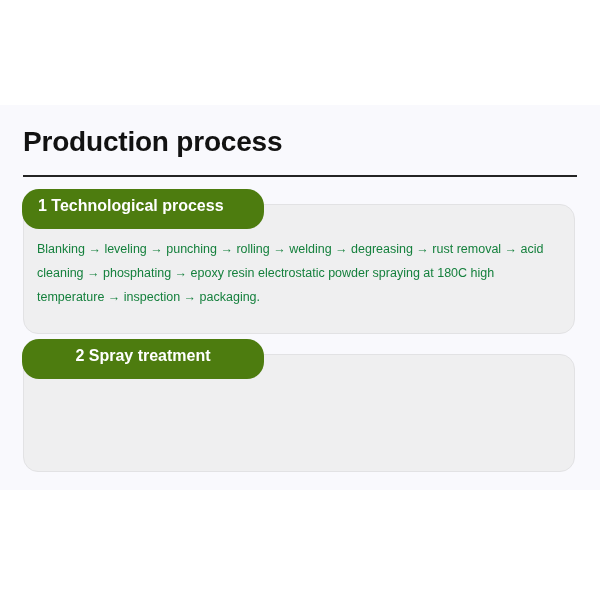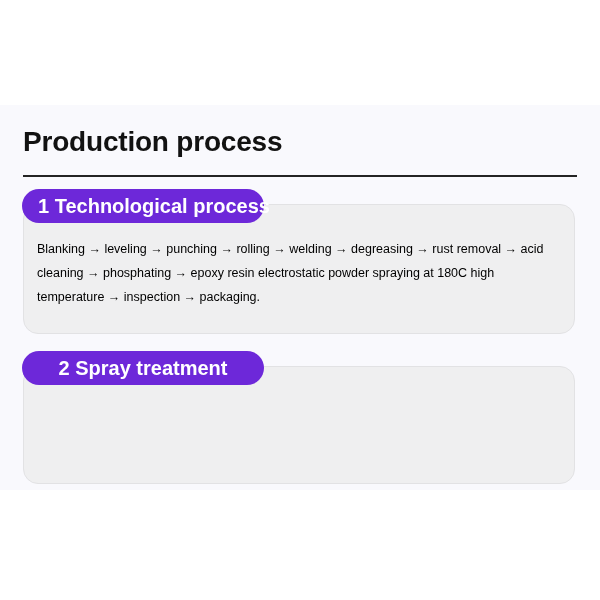--- a/index.html
+++ b/index.html
@@ -60,52 +60,52 @@
   .card {
     position: absolute;
     left: 0;
     width: 552px;
     background: #efeff0;
     border: 1px solid #e2e2e4;
     border-radius: 15px;
     box-sizing: border-box;
   }
   .card-1 { top: 99px; height: 130px; }
-  .card-2 { top: 261px; height: 118px; }
+  .card-2 { top: 249px; height: 118px; }
 
   .badge {
     position: absolute;
     top: -16px;
     left: -2px;
-    height: 34px;
+    height: 40px;
     border-radius: 17px;
-    background: #6d28d9;
+    background: #4d7c0f;
     color: #ffffff;
-    font-size: 20px;
+    font-size: 16px;
     font-weight: bold;
     line-height: 34px;
     box-sizing: border-box;
     white-space: nowrap;
   }
   .badge-1 {
     width: 242px;
     padding-left: 16px;
     text-align: left;
   }
   .badge-2 {
     width: 242px;
     text-align: center;
   }
   .card-body {
     position: absolute;
     left: 13px;
     right: 13px;
     top: 32px;
     font-size: 12.5px;
-    color: #000000;
+    color: #15803d;
     line-height: 24px;
   }
 </style>
 </head>
 <body>
 
 <div id="stage">
 
   <div class="panel">
     <div class="panel-inner">

